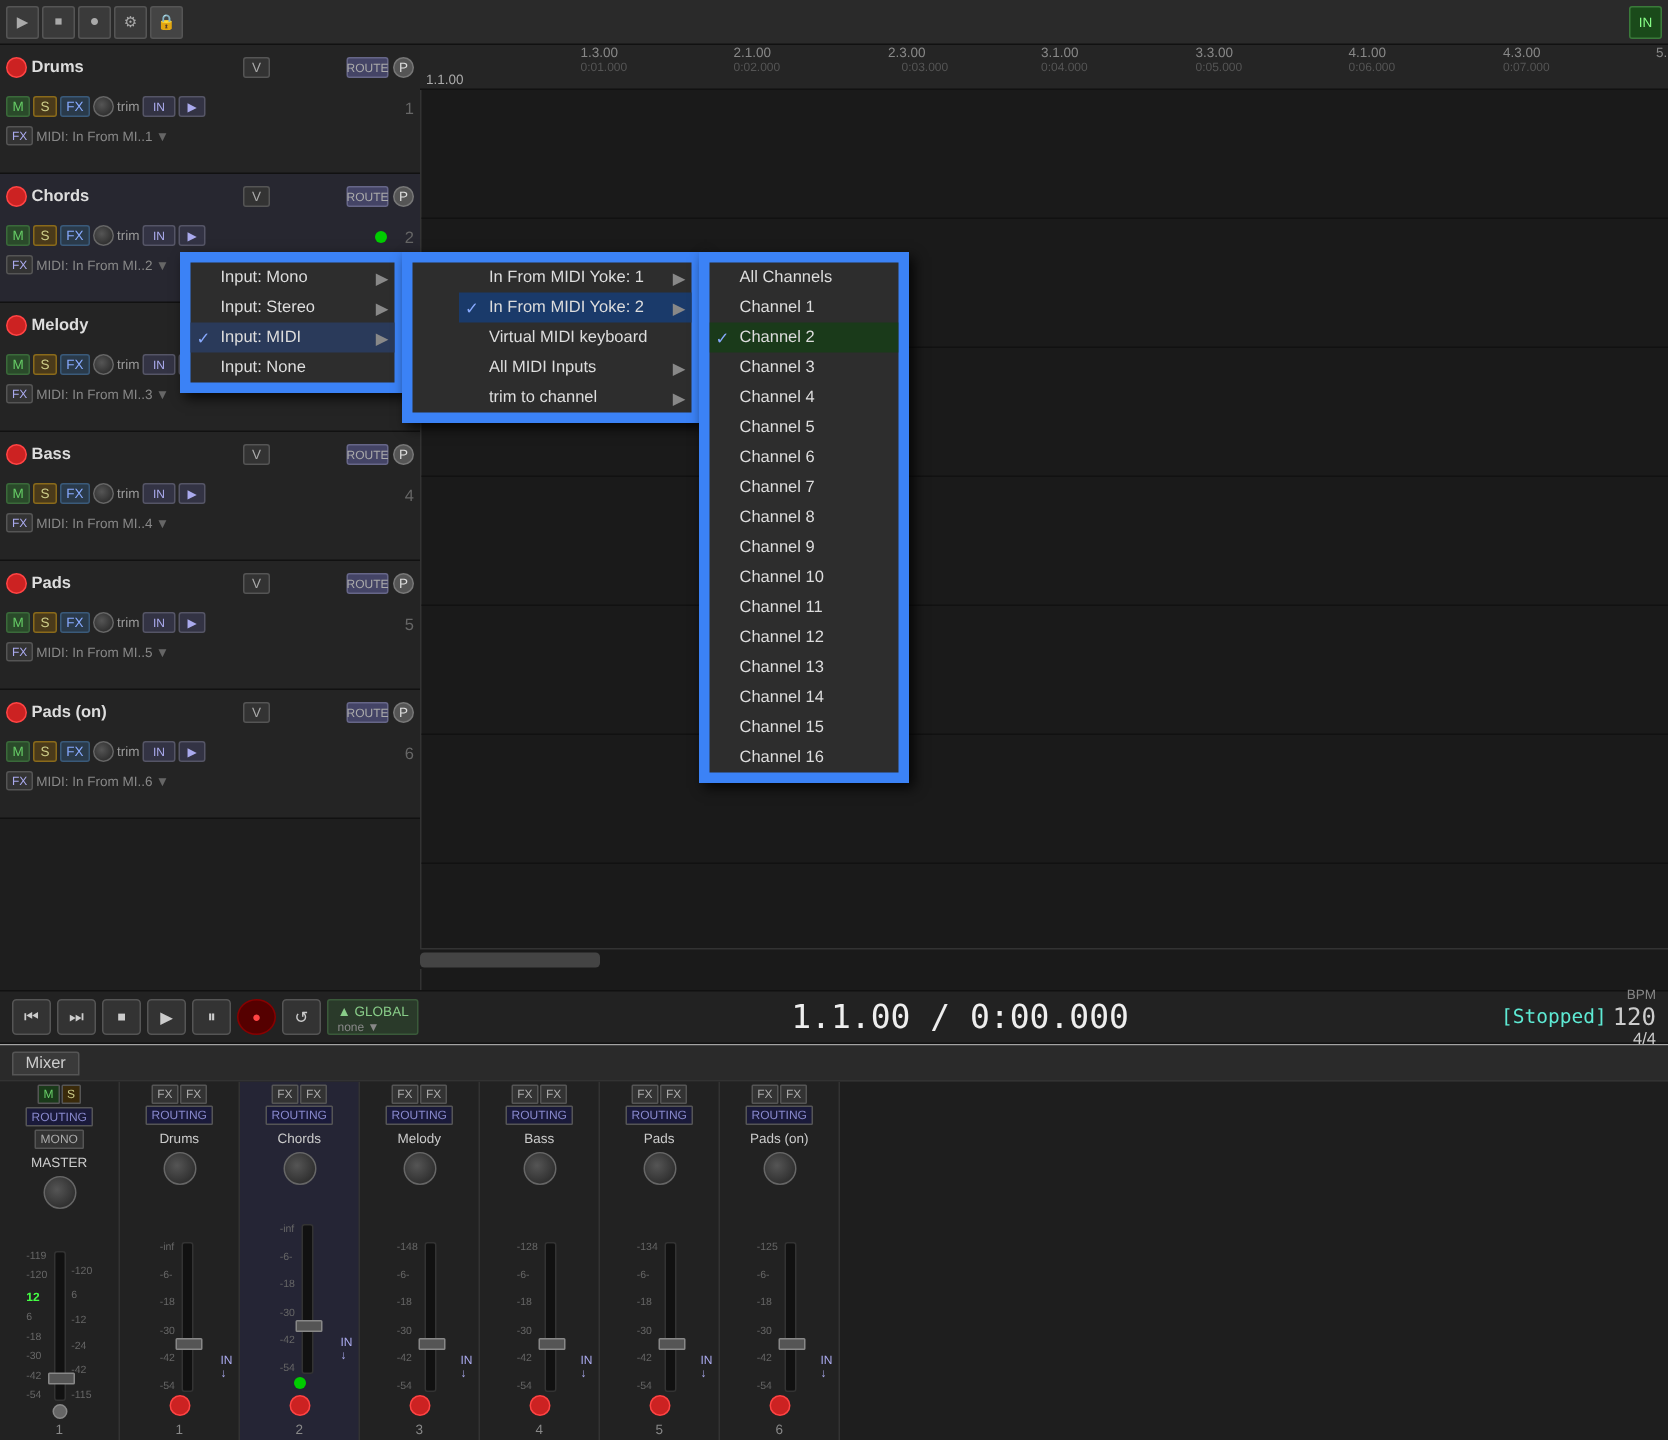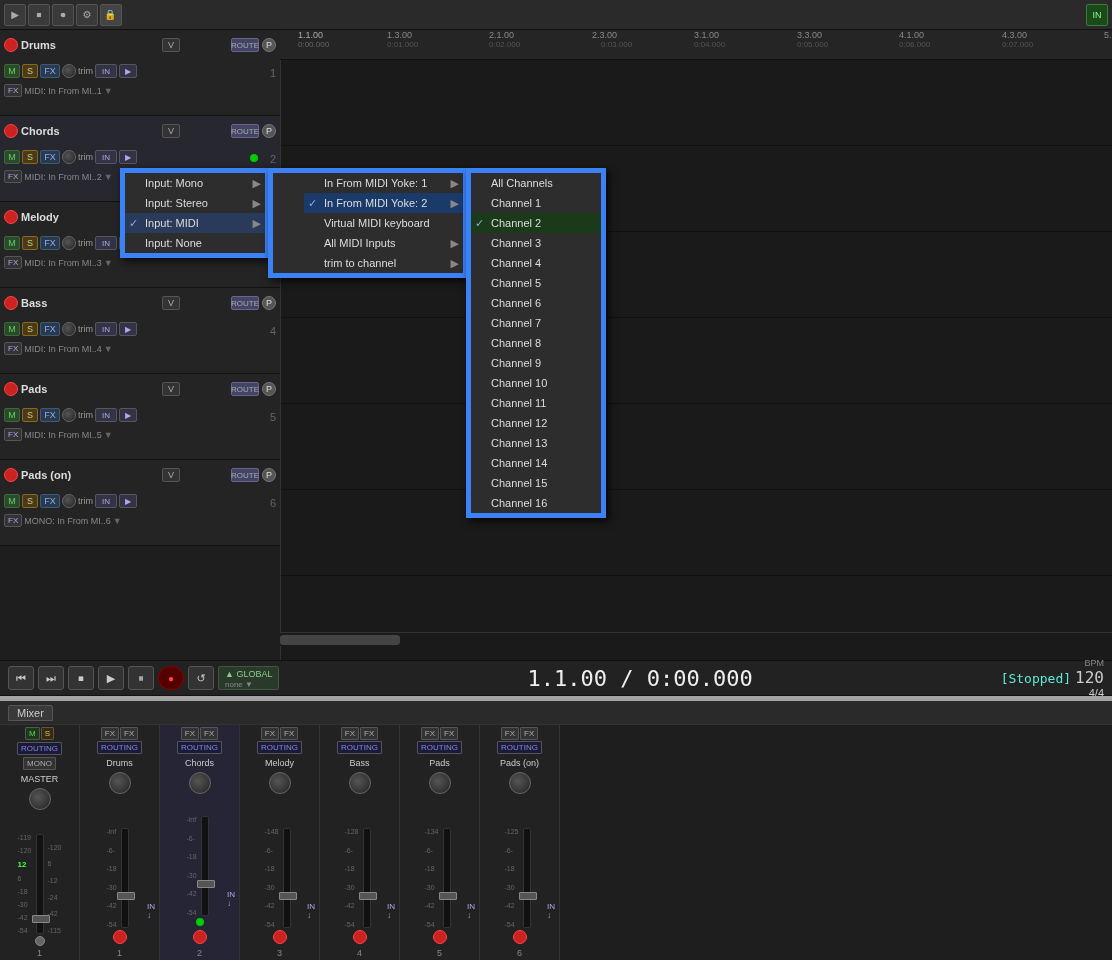--- a/index.html
+++ b/index.html
@@ -262,21 +262,21 @@
     }
 
     
     .mixer-area {
       position: absolute;
       bottom: 0;
       left: 0;
       right: 0;
       height: 264px;
       background: #1e1e1e;
-      border-top: 5px solid #a3a3a3;
+      border-top: 1px solid #a3a3a3;
     }
 
     .mixer-tab {
       height: 24px;
       background: #2a2a2a;
       border-bottom: 1px solid #333;
       display: flex;
       align-items: center;
       padding: 0 8px;
       font-size: 11px;
@@ -397,21 +397,21 @@
     .ch-num {
       font-size: 9px;
       color: #888;
       margin-top: 2px;
     }
 
     
     .context-menu {
       position: absolute;
       background: #2d2d2d;
-      border: 5px solid #3b82f6;
+      border: 7px solid #3b82f6;
       min-width: 140px;
       z-index: 100;
       box-shadow: 3px 3px 8px rgba(0,0,0,0.8);
     }
 
     .menu-item {
       padding: 4px 20px 4px 20px;
       font-size: 11px;
       color: #ddd;
       cursor: pointer;
@@ -457,21 +457,21 @@
   <div class="toolbar-btn">⏹</div>
   <div class="toolbar-btn">⏺</div>
   <div class="toolbar-btn">⚙</div>
   <div class="toolbar-btn" style="background:#444;">🔒</div>
   <div style="flex:1;"></div>
   <div style="width:22px;height:22px;background:#1a4a1a;border:1px solid #3a7a3a;border-radius:2px;display:flex;align-items:center;justify-content:center;font-size:9px;color:#8f8;">IN</div>
 </div>
 
 <div class="timeline-ruler">
   <div style="position:relative;width:100%;height:100%;">
-    <div class="ruler-mark" style="left:16px;">
+    <div class="ruler-mark" style="left:2px;margin-top:18px;">
       <span style="font-size:9px;color:#aaa;">1.1.00</span>
       <span style="font-size:8px;color:#666;">0:00.000</span>
     </div>
     <div class="ruler-mark" style="left:105px;">
       <span style="font-size:9px;color:#888;">1.3.00</span>
       <span style="font-size:8px;color:#555;">0:01.000</span>
     </div>
     <div class="ruler-mark" style="left:207px;">
       <span style="font-size:9px;color:#888;">2.1.00</span>
       <span style="font-size:8px;color:#555;">0:02.000</span>
@@ -643,21 +643,21 @@
       <div class="btn-m">M</div>
       <div class="btn-s">S</div>
       <div class="btn-fx">FX</div>
       <div class="track-knob"></div>
       <span class="track-trim">trim</span>
       <div class="btn-in">IN</div>
       <div style="width:18px;height:14px;background:#334;border:1px solid #556;border-radius:2px;font-size:8px;color:#aae;display:flex;align-items:center;justify-content:center;">▶</div>
     </div>
     <div class="track-midi-label">
       <div class="track-midi-badge">FX</div>
-      <span>MONO: In From MI..6</span>
+      <span>MIDI: In From MI..6</span>
       <span style="color:#666;margin-left:2px;">▼</span>
     </div>
   </div>
 
 </div>
 
 <div class="content-area">
   <div class="content-row"></div>
   <div class="content-row"></div>
   <div class="content-row"></div>

